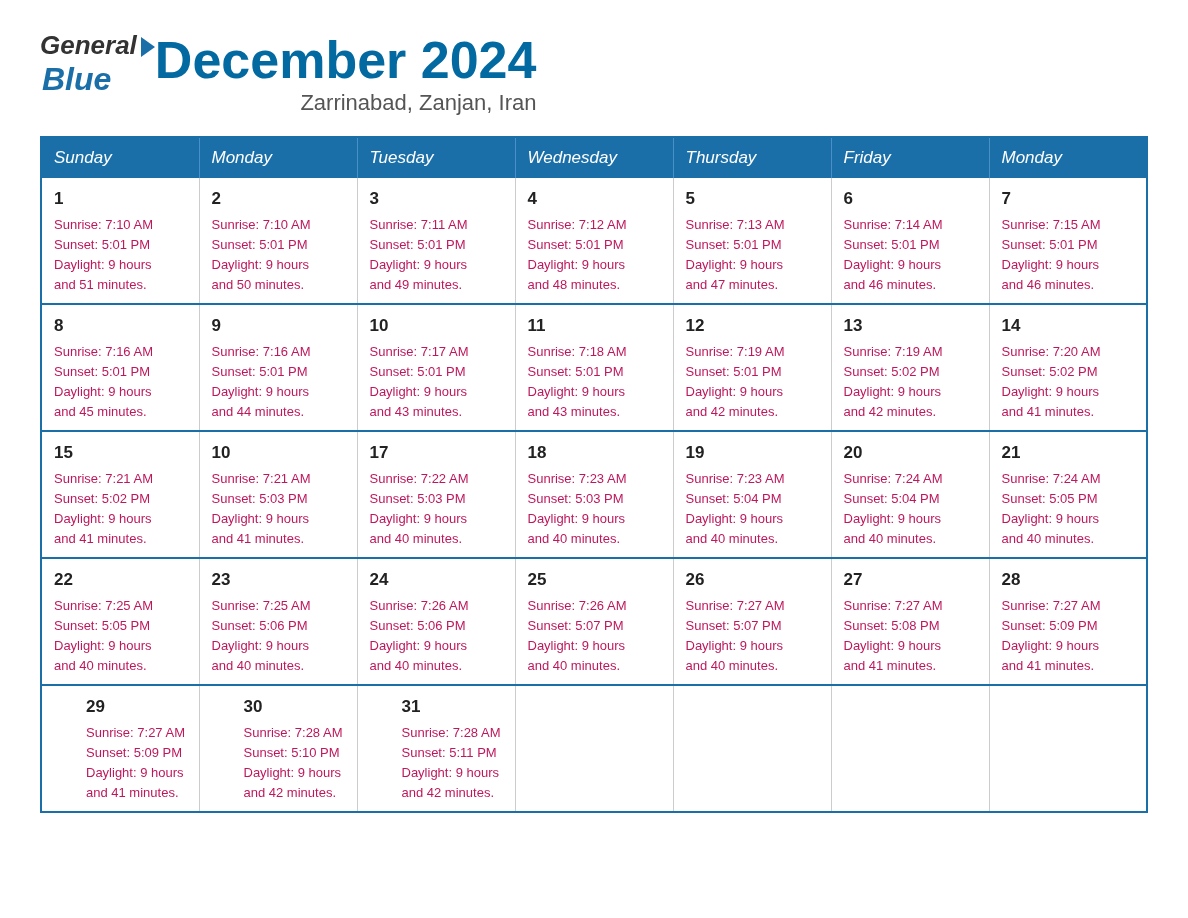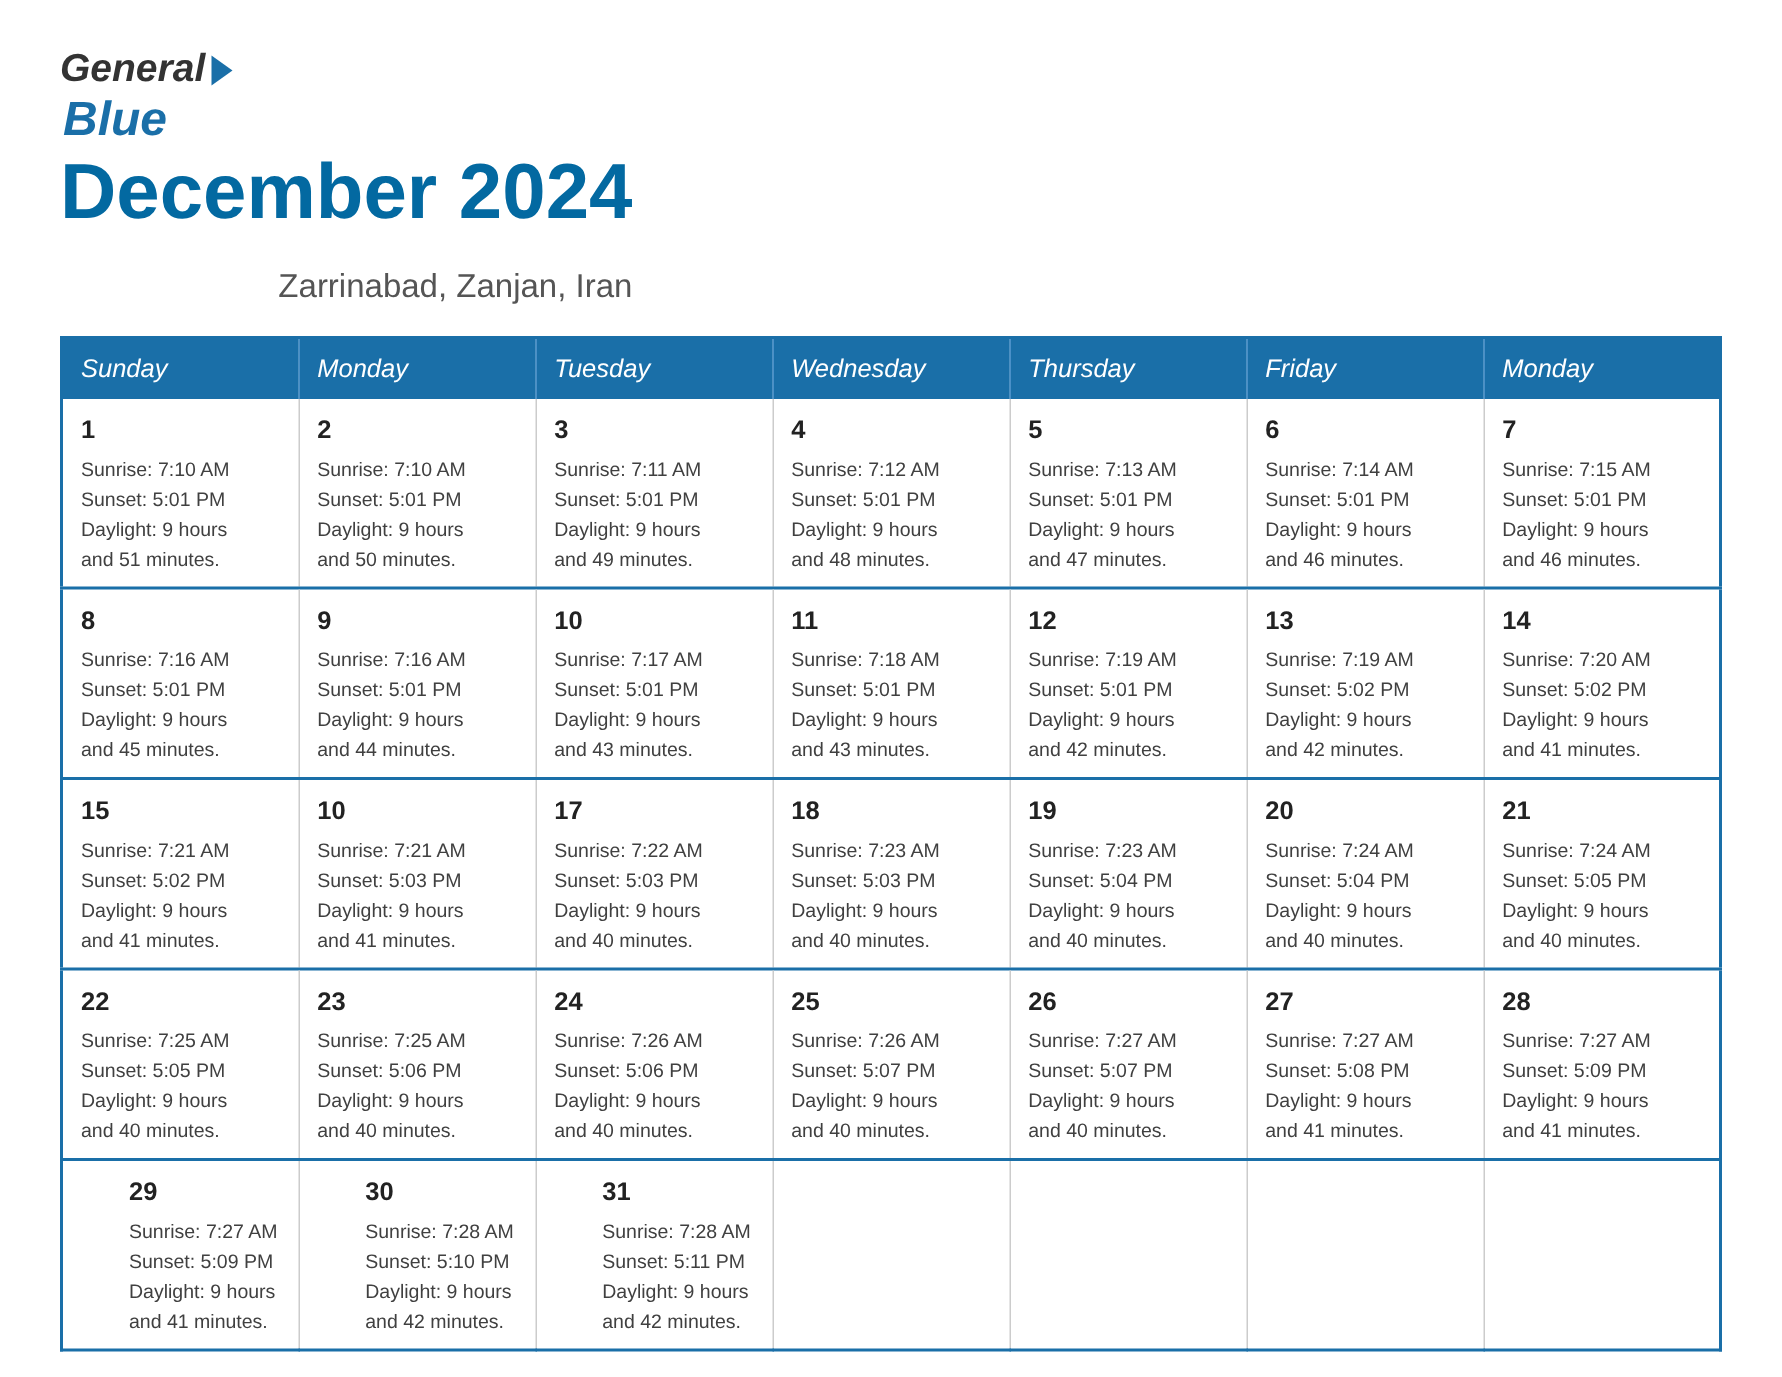--- a/index.html
+++ b/index.html
@@ -8,21 +8,20 @@
       font-family: Arial, sans-serif;
       padding: 30px 40px;
       width: 1188px;
       min-height: 918px;
     }
     .header-section {
       display: flex;
       justify-content: flex-start;
       align-items: flex-start;
       margin-bottom: 20px;
-      flex-direction: column;
     }
     .logo {
       display: flex;
       flex-direction: column;
       align-items: flex-start;
     }
     .logo-top {
       display: flex;
       align-items: center;
     }
@@ -52,21 +51,21 @@
       text-align: right;
     }
     .month-title {
       font-size: 52px;
       font-weight: bold;
       color: #0369a1;
     }
     .location-title {
       font-size: 22px;
       color: #555;
-      margin-top: 20px;
+      margin-top: 0;
     }
     .calendar-table {
       width: 100%;
       border-collapse: collapse;
       border: 2px solid #1a6fa8;
     }
     .calendar-table th {
       background: #1a6fa8;
       color: #fff;
       text-align: left;
@@ -99,21 +98,21 @@
     }
     .day-number {
       font-size: 17px;
       font-weight: bold;
       color: #222;
       display: block;
       margin-bottom: 3px;
     }
     .day-info {
       font-size: 13px;
-      color: #404040;
+      color: #be185d;
       line-height: 1.55;
     }
     .empty-cell {
       background: #fff;
     }
   </style>
 </head>
 <body>
 
 <div class="header-section">

